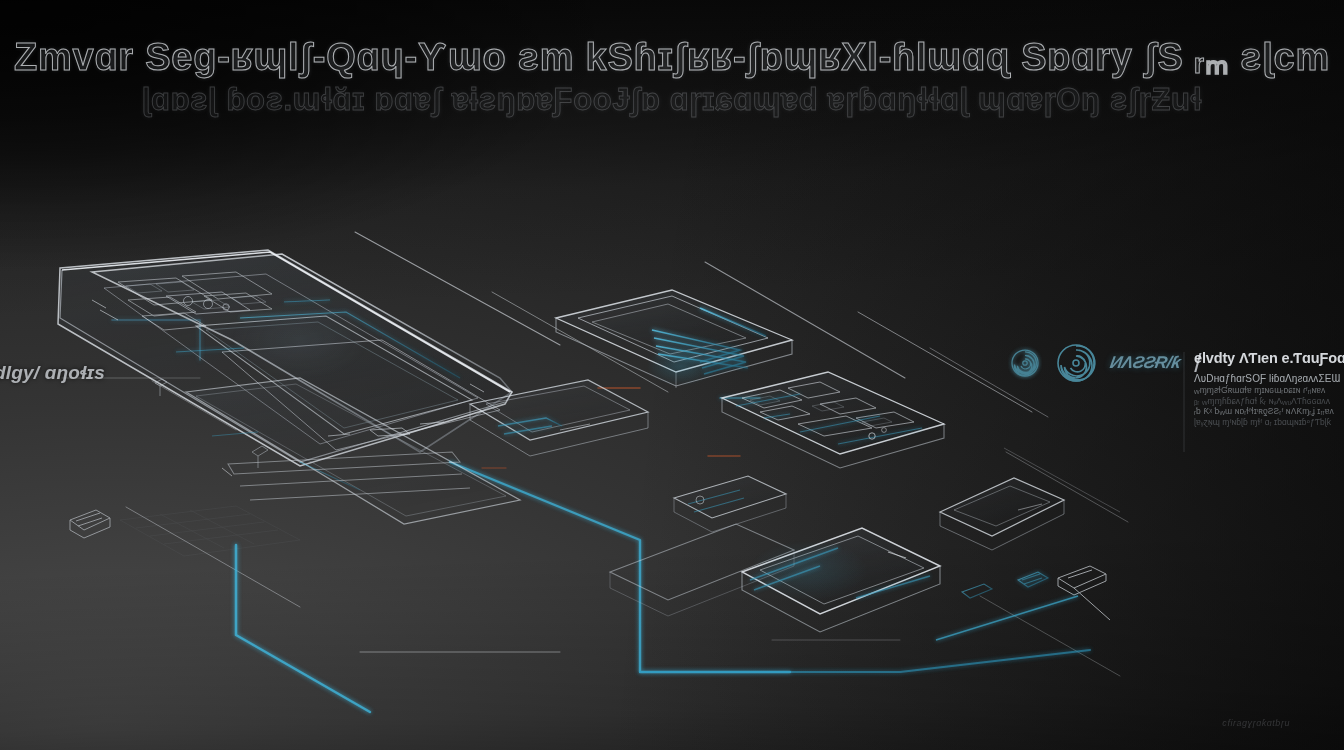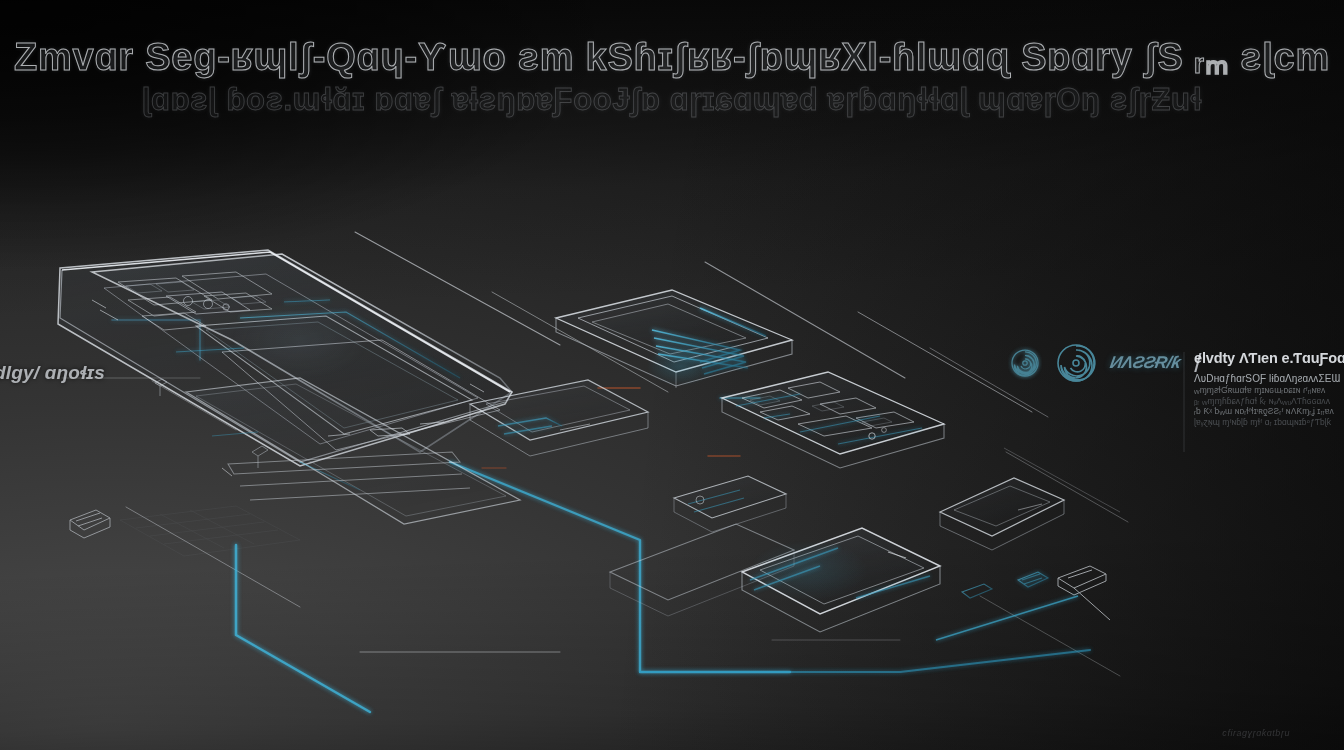--- a/index.html
+++ b/index.html
@@ -108,21 +108,21 @@
     letter-spacing:.01em;
   }
   .panel-line.first{
     font-size:10px;line-height:13px;
     color:rgba(222,228,236,.72);
   }
   .panel-line.dim{color:rgba(180,188,198,.34);}
 
   
   .watermark{
-    position:absolute;right:54px;bottom:12px;
+    position:absolute;right:54px;bottom:22px;
     font-size:9px;letter-spacing:.06em;
     color:rgba(180,186,195,.22);
     white-space:nowrap;
     font-style:italic;
   }
 
   
   .glow{
     position:absolute;border-radius:50%;pointer-events:none;
   }

